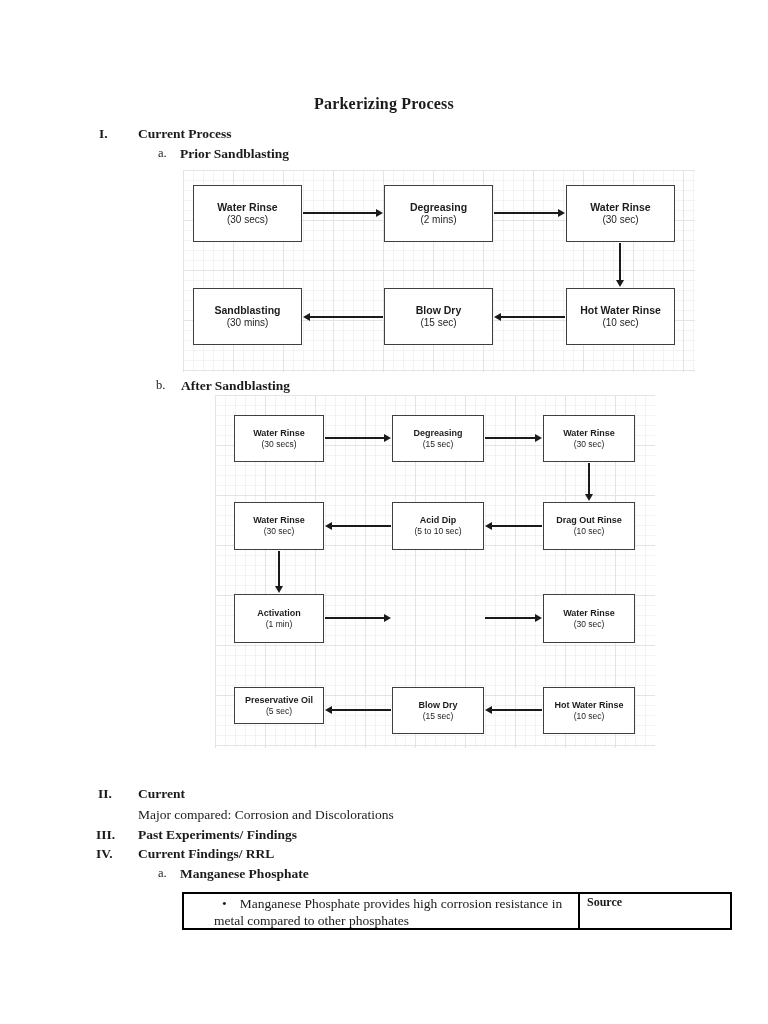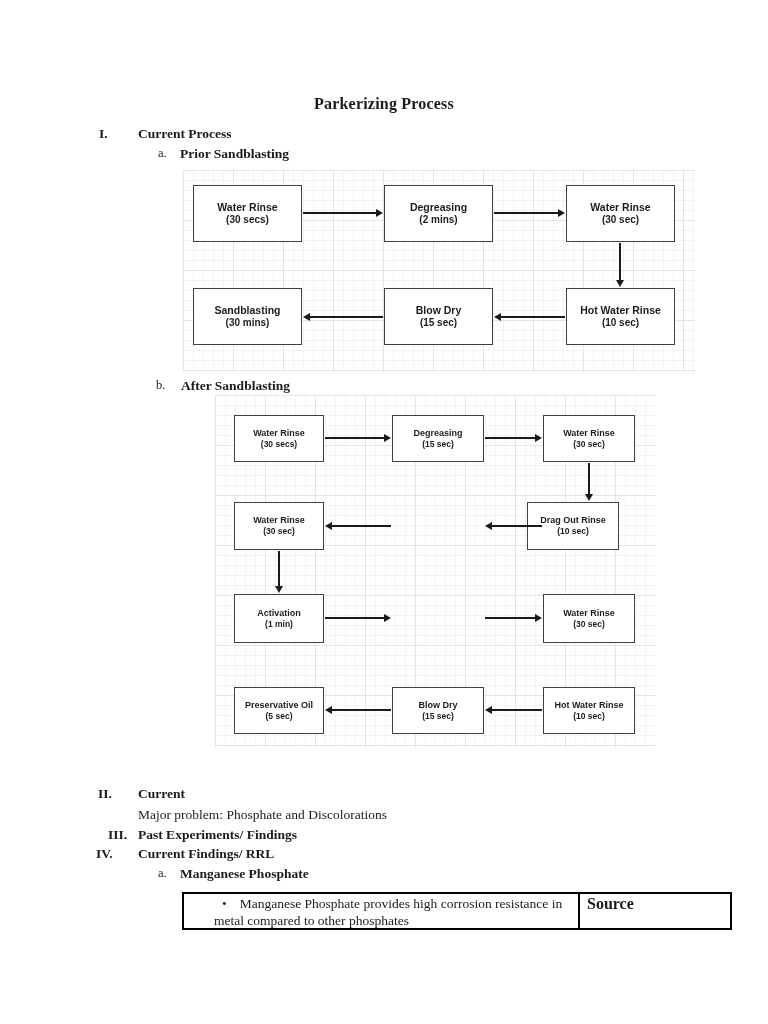--- a/index.html
+++ b/index.html
@@ -25,21 +25,21 @@
       linear-gradient(90deg,#e4e4e4 1px, transparent 1px),
       linear-gradient(#f3f3f3 1px, transparent 1px),
       linear-gradient(90deg,#f3f3f3 1px, transparent 1px);
     background-size:50px 50px,50px 50px,10px 10px,10px 10px;
   }
 
   .node { position:absolute; background:#fff; border:1.5px solid #3f3f3f;
     display:flex; flex-direction:column; align-items:center; justify-content:center;
     text-align:center; font-family:"Liberation Sans","DejaVu Sans",sans-serif; color:#1c1c1c; }
   .node .t  { font-weight:bold; }
-  .node .s  { font-weight:bold;text-align:right; }
+  .node .s  { font-weight:normal;text-align:right; }
   .fa .t { font-size:10.5px; line-height:13px; }
   .fa .s { font-size:10px;  line-height:12.5px; }
   .fb .t { font-size:9px;   line-height:11px; }
   .fb .s { font-size:8.5px; line-height:10.5px; }
 
   
   .arrow-r, .arrow-l { position:absolute; height:1.5px; background:#1a1a1a; }
   .arrow-r::after { content:""; position:absolute; right:-6px; top:-3.25px;
     border-top:4px solid transparent; border-bottom:4px solid transparent; border-left:7px solid #1a1a1a; }
   .arrow-l::after { content:""; position:absolute; left:-6px; top:-3.25px;
@@ -47,21 +47,21 @@
   .arrow-d { position:absolute; width:1.5px; background:#1a1a1a; }
   .arrow-d::after { content:""; position:absolute; bottom:-6px; left:-3.25px;
     border-left:4px solid transparent; border-right:4px solid transparent; border-top:7px solid #1a1a1a; }
 
   
   .find-table { left:182px; top:892px; width:550px; height:38px;
     border:2px solid #000; display:flex; }
   .find-cell-left { width:396px; border-right:2px solid #000;
     font-size:13.5px; line-height:17px; padding:1px 6px 0 30px; }
   .find-cell-left .bullet { display:inline-block; margin-right:13px; margin-left:8px; }
-  .find-cell-right { flex:1; font-size:16px; font-weight:bold; padding:1px 0 0 7px; }
+  .find-cell-right { flex:1; font-size:12px; font-weight:bold; padding:1px 0 0 7px; }
 </style>
 </head>
 <body>
 
 <div class="abs doc-title">Parkerizing Process</div>
 
 <div class="abs ol-row" style="top:126px;">
   <span class="ol-num" style="left:99px;">I.</span>
   <span class="ol-label" style="left:138px;">Current Process</span>
 </div>
@@ -123,35 +123,39 @@
   </div>
   <div class="node fb" style="left:328px; top:20px; width:92px; height:47px;">
     <span class="t">Water Rinse</span>
     <span class="s">(30 sec)</span>
   </div>
 
   <div class="node fb" style="left:19px;  top:107px; width:90px; height:48px;">
     <span class="t">Water Rinse</span>
     <span class="s">(30 sec)</span>
   </div>
-  <div class="node fb" style="left:312px; top:107px; width:92px; height:48px;">
+  <div class="node fb" style="left:177px; top:107px; width:92px; height:48px;">
+    <span class="t">Acid Dip</span>
+    <span class="s">(5 to 10 sec)</span>
+  </div>
+  <div class="node fb" style="left:328px; top:107px; width:92px; height:48px;">
     <span class="t">Drag Out Rinse</span>
     <span class="s">(10 sec)</span>
   </div>
 
   <div class="node fb" style="left:19px;  top:199px; width:90px; height:49px;">
     <span class="t">Activation</span>
     <span class="s">(1 min)</span>
   </div>
   <div class="node fb" style="left:328px; top:199px; width:92px; height:49px;">
     <span class="t">Water Rinse</span>
     <span class="s">(30 sec)</span>
   </div>
 
-  <div class="node fb" style="left:19px;  top:292px; width:90px; height:47px;">
+  <div class="node fb" style="left:19px;  top:292px; width:90px; height:37px;">
     <span class="t">Preservative Oil</span>
     <span class="s">(5 sec)</span>
   </div>
   <div class="node fb" style="left:177px; top:292px; width:92px; height:47px;">
     <span class="t">Blow Dry</span>
     <span class="s">(15 sec)</span>
   </div>
   <div class="node fb" style="left:328px; top:292px; width:92px; height:47px;">
     <span class="t">Hot Water Rinse</span>
     <span class="s">(10 sec)</span>
@@ -167,25 +171,25 @@
   <div class="arrow-r" style="left:270px; top:222px; width:51px;"></div>
   <div class="arrow-l" style="left:276px; top:314px; width:51px;"></div>
   <div class="arrow-l" style="left:116px; top:314px; width:60px;"></div>
 </div>
 
 <div class="abs ol-row" style="top:786px;padding-left:40px;">
   <span class="ol-num" style="left:98px;">II.</span>
   <span class="ol-label" style="left:138px;">Current</span>
 </div>
 <div class="abs ol-row" style="top:807px;">
-  <span class="ol-body" style="left:138px;">Major problem: Phosphate and Discolorations</span>
+  <span class="ol-body" style="left:138px;">Major compared: Corrosion and Discolorations</span>
 </div>
 
 <div class="abs ol-row" style="top:827px;">
-  <span class="ol-num" style="left:108px;font-family:Liberation Serif, serif;">III.</span>
+  <span class="ol-num" style="left:96px;font-family:Liberation Serif, serif;">III.</span>
   <span class="ol-label" style="left:138px;">Past Experiments/ Findings</span>
 </div>
 
 <div class="abs ol-row" style="top:846px;">
   <span class="ol-num" style="left:96px;">IV.</span>
   <span class="ol-label" style="left:138px;">Current Findings/ RRL</span>
 </div>
 
 <div class="abs ol-row" style="top:866px;">
   <span class="ol-num lower" style="left:158px;">a.</span>

